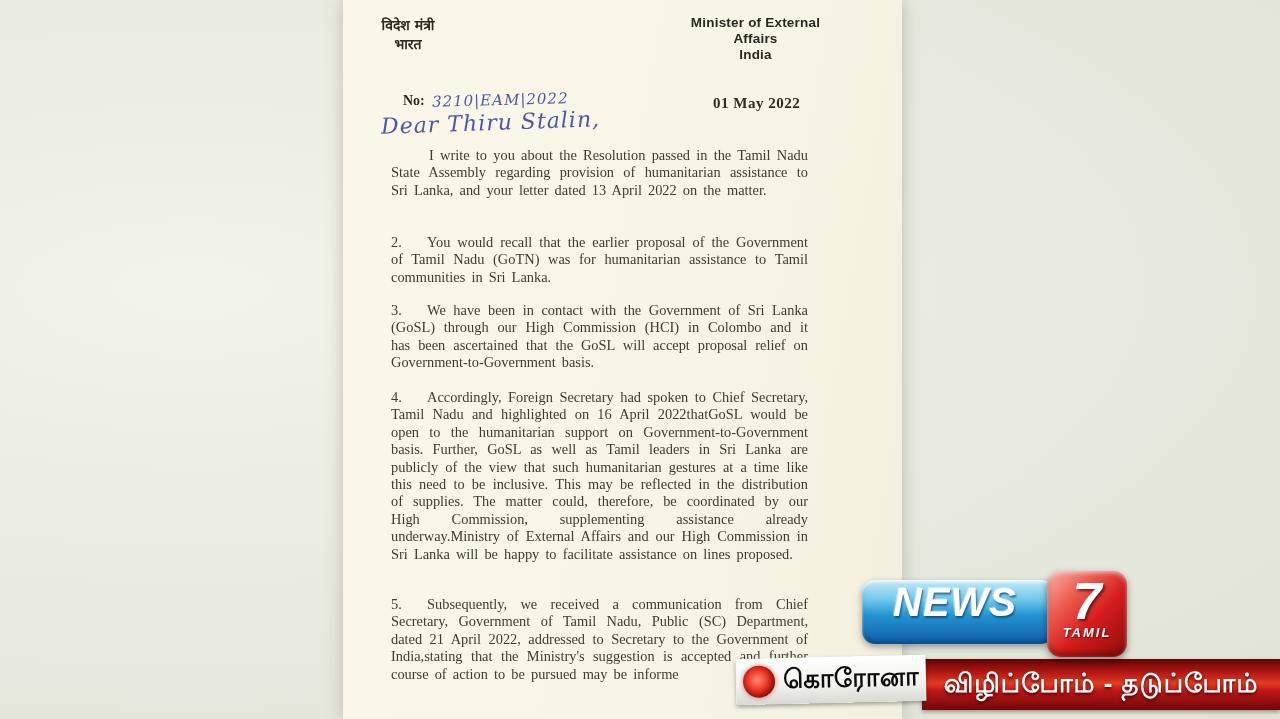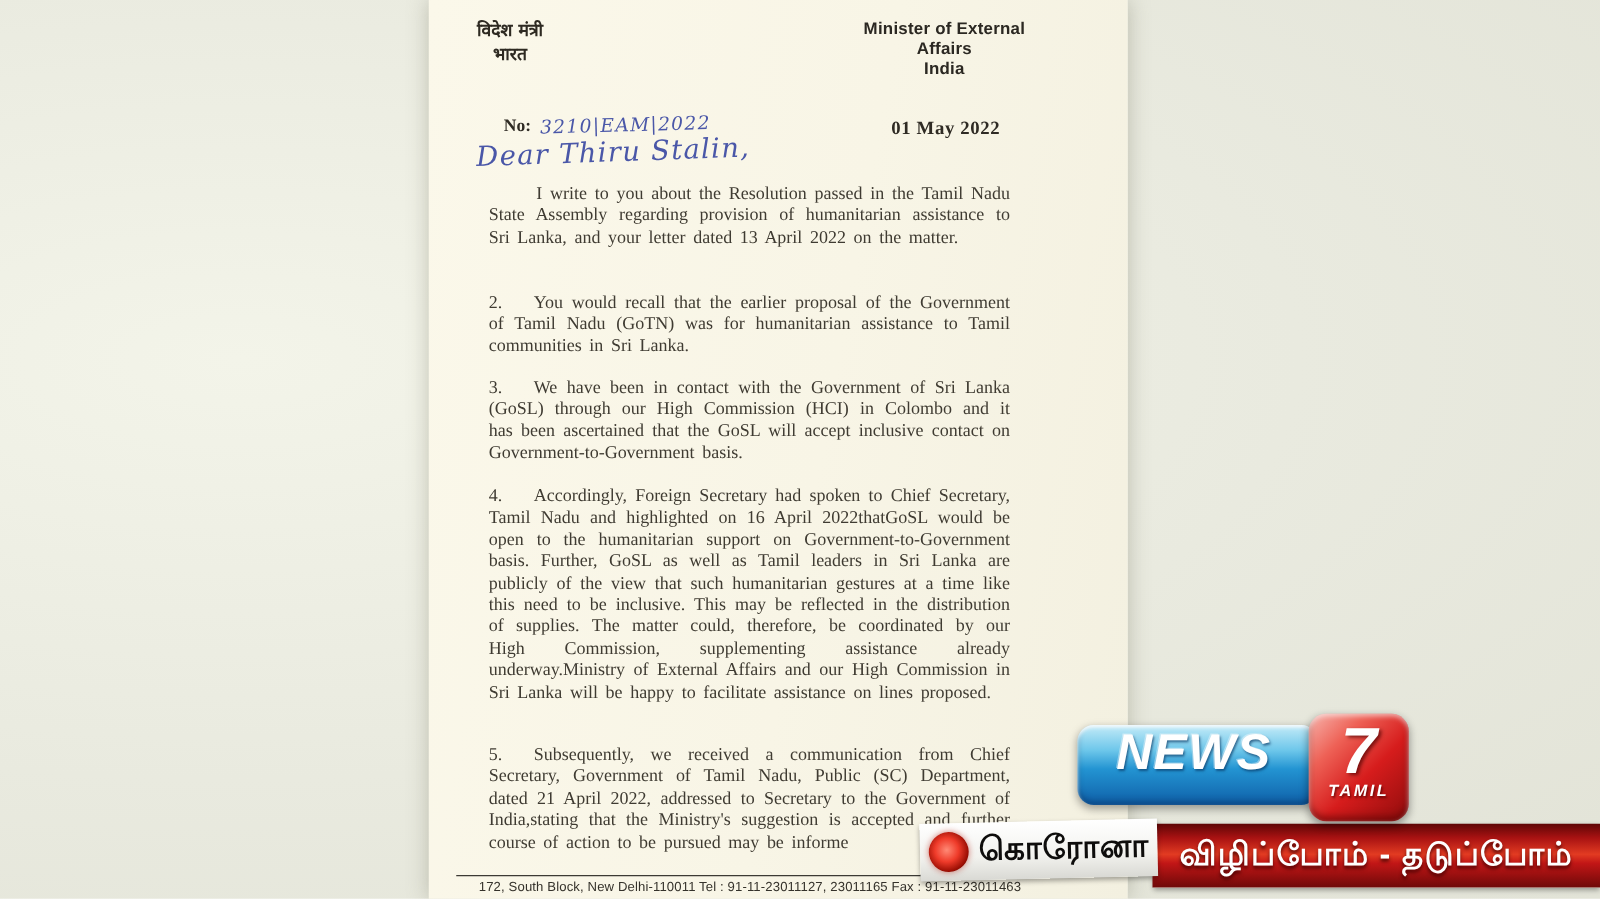--- a/index.html
+++ b/index.html
@@ -143,32 +143,31 @@
 
   <p class="body-para p1">
     <span>I write to you about the Resolution passed in the Tamil Nadu State Assembly regarding provision of humanitarian assistance to Sri Lanka, and your letter dated 13 April 2022 on the matter.</span>
   </p>
 
   <p class="body-para p2">
     <span class="pnum">2.</span><span>You would recall that the earlier proposal of the Government of Tamil Nadu (GoTN) was for humanitarian assistance to Tamil communities in Sri Lanka.</span>
   </p>
 
   <p class="body-para p3">
-    <span class="pnum">3.</span><span>We have been in contact with the Government of Sri Lanka (GoSL) through our High Commission (HCI) in Colombo and it has been ascertained that the GoSL will accept inclusive contact on Government-to-Government basis.</span>
+    <span class="pnum">3.</span><span>We have been in contact with the Government of Sri Lanka (GoSL) through our High Commission (HCI) in Colombo and it has been ascertained that the GoSL will accept proposal relief on Government-to-Government basis.</span>
   </p>
 
   <p class="body-para p4">
     <span class="pnum">4.</span><span>Accordingly, Foreign Secretary had spoken to Chief Secretary, Tamil Nadu and highlighted on 16 April 2022thatGoSL would be open to the humanitarian support on Government-to-Government basis. Further, GoSL as well as Tamil leaders in Sri Lanka are publicly of the view that such humanitarian gestures at a time like this need to be inclusive. This may be reflected in the distribution of supplies. The matter could, therefore, be coordinated by our High Commission, supplementing assistance already underway.Ministry of External Affairs and our High Commission in Sri Lanka will be happy to facilitate assistance on lines proposed.</span>
   </p>
 
   <p class="body-para p5">
     <span class="pnum">5.</span><span>Subsequently, we received a communication from Chief Secretary, Government of Tamil Nadu, Public (SC) Department, dated 21 April 2022, addressed to Secretary to the Government of India,stating that the Ministry's suggestion is accepted and further course of action to be pursued may be informe</span>
   </p>
 
-  <div class="page-footer">172, South Block, New Delhi-110011 Tel : 91-11-23011127, 23011165 Fax : 91-11-23011463</div>
 </div>
 
 <div class="corona-box">
   <span class="virus-icon"></span>
   <span class="corona-text">கொரோனா</span>
 </div>
 
 <div class="red-banner">
   <span class="banner-text">விழிப்போம் - தடுப்போம்</span>
 </div>

